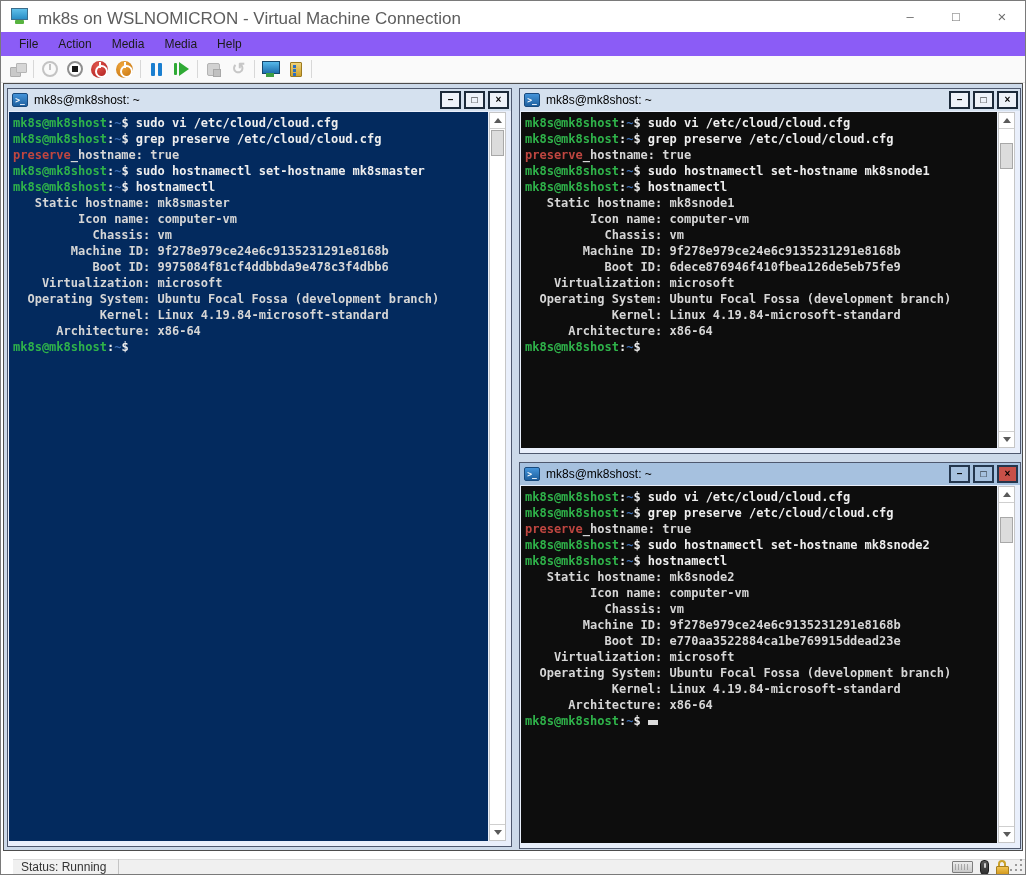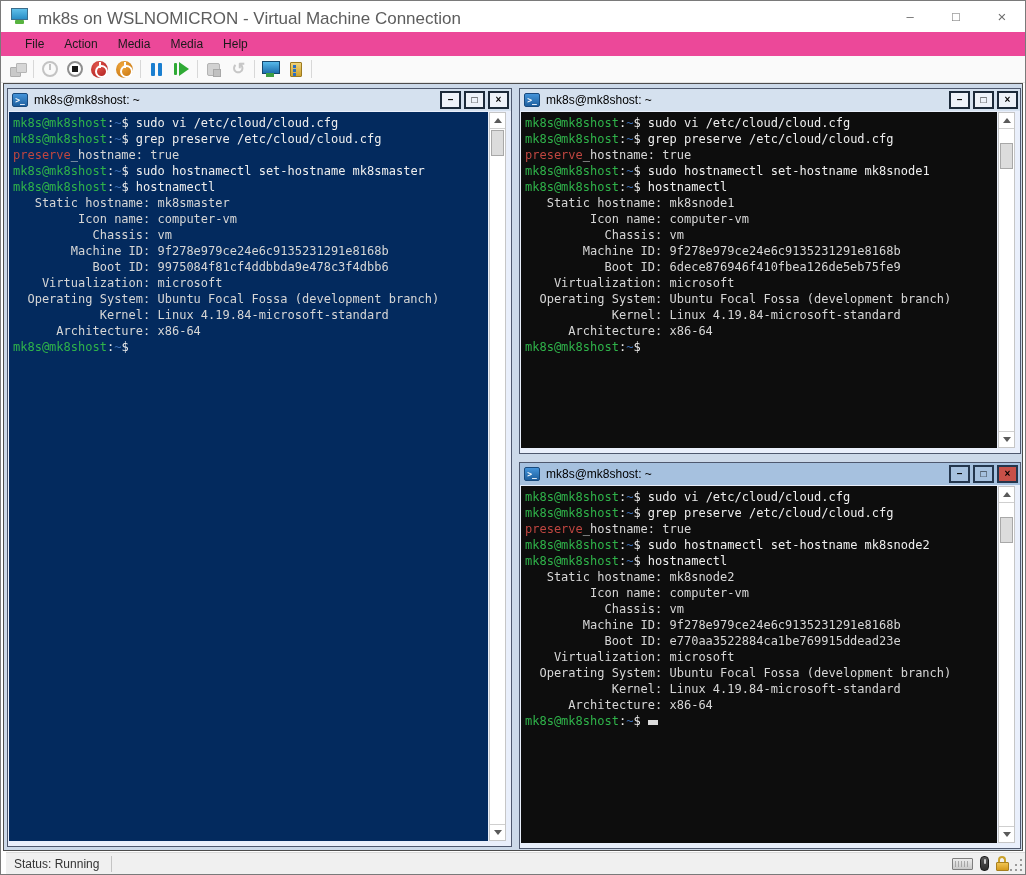--- a/index.html
+++ b/index.html
@@ -15,21 +15,21 @@
   .titlebar{position:absolute;top:0;left:0;right:0;height:31px;background:#fff;}
   .hv-icon{position:absolute;left:10px;top:7px;width:18px;height:16px;}
   .hv-screen{position:absolute;left:0;top:0;width:17px;height:12px;background:linear-gradient(180deg,#5fc0ea,#2a8ec6);border:1px solid #3b6d8c;}
   .hv-base{position:absolute;left:4px;bottom:0;width:9px;height:4px;background:#57b33f;border-radius:1px;}
   .app-title{position:absolute;left:37px;top:8px;font-size:17px;color:#5d5d5d;white-space:nowrap;}
   .winbtns{position:absolute;right:0;top:0;height:31px;display:flex;}
   .wbtn{width:46px;height:31px;display:flex;align-items:center;justify-content:center;font-size:13px;color:#6e6e6e;}
   .wbtn.close{font-size:15px;}
 
   
-  .menubar{position:absolute;top:31px;left:0;right:0;height:24px;background:#ec4899;display:flex;align-items:center;padding-left:14px;}
+  .menubar{position:absolute;top:31px;left:0;right:0;height:24px;background:#8b5cf6;display:flex;align-items:center;padding-left:8px;}
   .menu-item{padding:3px 10px;font-size:12px;color:#1a1a1a;}
 
   
   .toolbar{position:absolute;top:55px;left:0;right:0;height:27px;background:#fafafa;border-bottom:1px solid #e3e3e3;display:flex;align-items:center;padding-left:4px;}
   .tbtn{width:25px;height:23px;display:flex;align-items:center;justify-content:center;flex:none;}
   .tsep{width:1px;height:18px;background:#d8d8d8;margin:0 3px;flex:none;}
   .ic-cad{position:relative;width:16px;height:12px;}
   .ic-cad::before{content:"";position:absolute;left:0;top:4px;width:9px;height:8px;background:#c9c9c9;border:1px solid #aeaeae;border-radius:1px;}
   .ic-cad::after{content:"";position:absolute;left:6px;top:0;width:9px;height:8px;background:#d6d6d6;border:1px solid #b5b5b5;border-radius:1px;}
   .ic-power{position:relative;width:16px;height:16px;border:2px solid #c3c3c3;border-radius:50%;}
@@ -66,39 +66,39 @@
   .term-br{left:515px;top:378px;width:502px;height:387px;}
   .t-bar{position:relative;height:22px;background:var(--titlebar-inactive);display:flex;align-items:center;padding:0 4px;}
   .term.active .t-bar{background:var(--titlebar-active);}
   .t-icon{flex:none;width:16px;height:14px;background:linear-gradient(180deg,#4494da,#1d5f9e);border:1px solid #184a7d;border-radius:2px;color:#fff;font-size:8px;font-weight:bold;display:flex;align-items:center;justify-content:center;margin-right:6px;font-family:"DejaVu Sans Mono",monospace;}
   .t-title{font-size:12px;color:#000000;white-space:nowrap;}
   .t-btns{position:absolute;right:2px;top:2px;display:flex;gap:3px;}
   .t-btn{width:21px;height:18px;border:2px solid #1c2a3a;background:#eef2f9;display:flex;align-items:center;justify-content:center;font-size:10px;font-weight:bold;color:#000;line-height:1;}
   .term.active .t-btn{background:var(--titlebar-active);border-color:#24364d;}
   .term.active .t-btn.t-close{background:var(--close-active);}
   .t-body{position:absolute;top:22px;left:0;right:0;bottom:0;background:#e9effb;}
-  .t-content{position:absolute;top:1px;left:1px;right:23px;bottom:5px;background:var(--term-dark);padding:3px 0 0 4px;font-family:"DejaVu Sans Mono","Liberation Mono",monospace;font-size:12px;font-weight:normal;line-height:16px;white-space:pre;overflow:hidden;color:#e9e9e9;}
+  .t-content{position:absolute;top:1px;left:1px;right:23px;bottom:5px;background:var(--term-dark);padding:3px 0 0 4px;font-family:"DejaVu Sans Mono","Liberation Mono",monospace;font-size:12px;font-weight:bold;line-height:16px;white-space:pre;overflow:hidden;color:#e9e9e9;}
   .term-left .t-content{background:var(--term-navy);}
   .seg-g{color:var(--prompt-green);} .seg-w{color:#eeeeee;} .seg-b{color:var(--path-blue);}
   .seg-r{color:var(--match-red);} .seg-o{color:#d6d6d6;}
   .cursor{display:inline-block;width:10px;height:5px;background:#dcdcdc;margin-left:7px;}
   
   .t-scroll{position:absolute;top:1px;right:5px;bottom:5px;width:17px;background:#fff;border:1px solid #c6c6c6;}
   .sc-btn{position:absolute;left:0;right:0;height:16px;background:#fff;display:flex;align-items:center;justify-content:center;}
   .sc-up{top:0;border-bottom:1px solid #cfcfcf;}
   .sc-down{bottom:0;border-top:1px solid #cfcfcf;}
   .tri-up{width:0;height:0;border-left:4px solid transparent;border-right:4px solid transparent;border-bottom:5px solid #5a5a5a;}
   .tri-down{width:0;height:0;border-left:4px solid transparent;border-right:4px solid transparent;border-top:5px solid #5a5a5a;}
   .sc-thumb{position:absolute;left:1px;right:1px;height:26px;background:#dcdcdc;border:1px solid #a8a8a8;}
   .term-left .sc-thumb{top:17px;}
   .term-tr .sc-thumb{top:30px;}
   .term-br .sc-thumb{top:30px;}
 
   
-  .statusbar{position:absolute;bottom:0;left:5px;right:0;height:22px;background:#f0f0f0;border-top:1px solid #dadada;display:flex;align-items:center;font-size:12px;color:#333;}
+  .statusbar{position:absolute;bottom:0;left:12px;right:0;height:15px;background:#f0f0f0;border-top:1px solid #dadada;display:flex;align-items:center;font-size:12px;color:#333;}
   .status-text{margin-left:8px;white-space:nowrap;}
   .status-sep{width:1px;height:16px;background:#c4c4c4;margin-left:12px;}
   .status-icons{margin-left:auto;margin-right:16px;display:flex;align-items:center;gap:7px;}
   .ic-kbd{width:21px;height:12px;background:linear-gradient(180deg,#ececec,#c9c9c9);border:1px solid #7e7e7e;border-radius:1px;position:relative;}
   .ic-kbd::after{content:"";position:absolute;left:2px;top:2px;right:2px;bottom:2px;background:repeating-linear-gradient(90deg,#9a9a9a 0 1px,transparent 1px 3px);opacity:.8;}
   .ic-mouse{width:9px;height:15px;background:linear-gradient(180deg,#5a5a5a,#2e2e2e);border:1px solid #1d1d1d;border-radius:4px;position:relative;}
   .ic-mouse::after{content:"";position:absolute;left:3px;top:2px;width:2px;height:5px;background:#cfcfcf;border-radius:1px;}
   .ic-lock{position:relative;width:13px;height:15px;}
   .ic-lock .shackle{position:absolute;left:2px;top:0;width:8px;height:7px;border:2px solid #caa22c;border-bottom:none;border-radius:4px 4px 0 0;}
   .ic-lock .lock-body{position:absolute;left:0;bottom:0;width:13px;height:9px;background:linear-gradient(180deg,#f0c453,#d49a1e);border:1px solid #a87f1f;border-radius:1px;}

